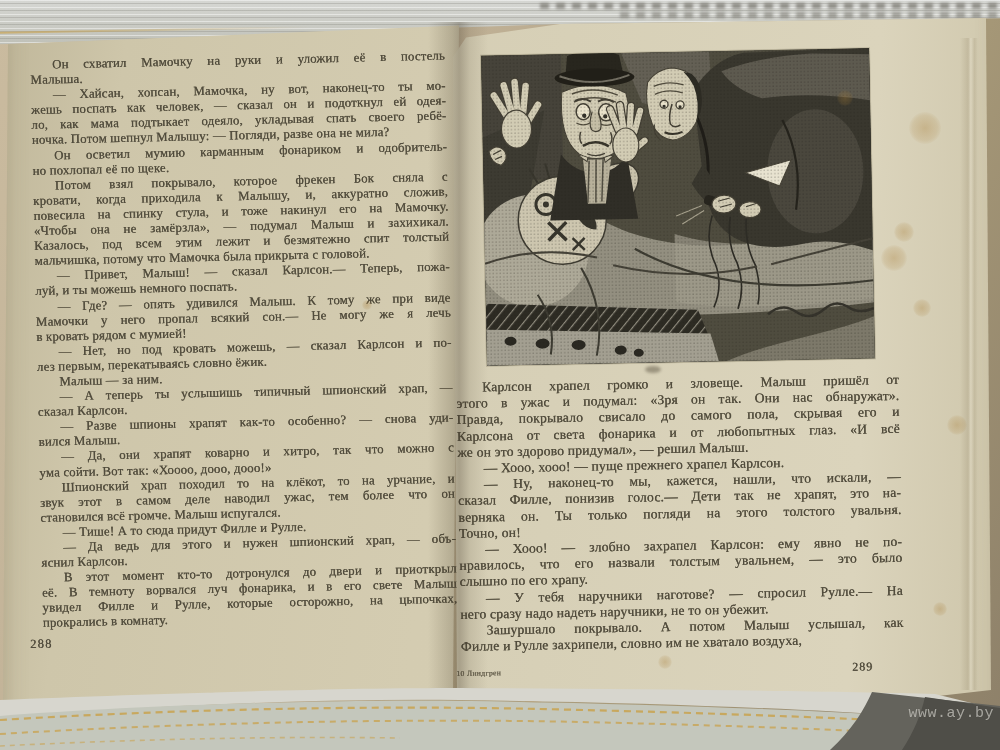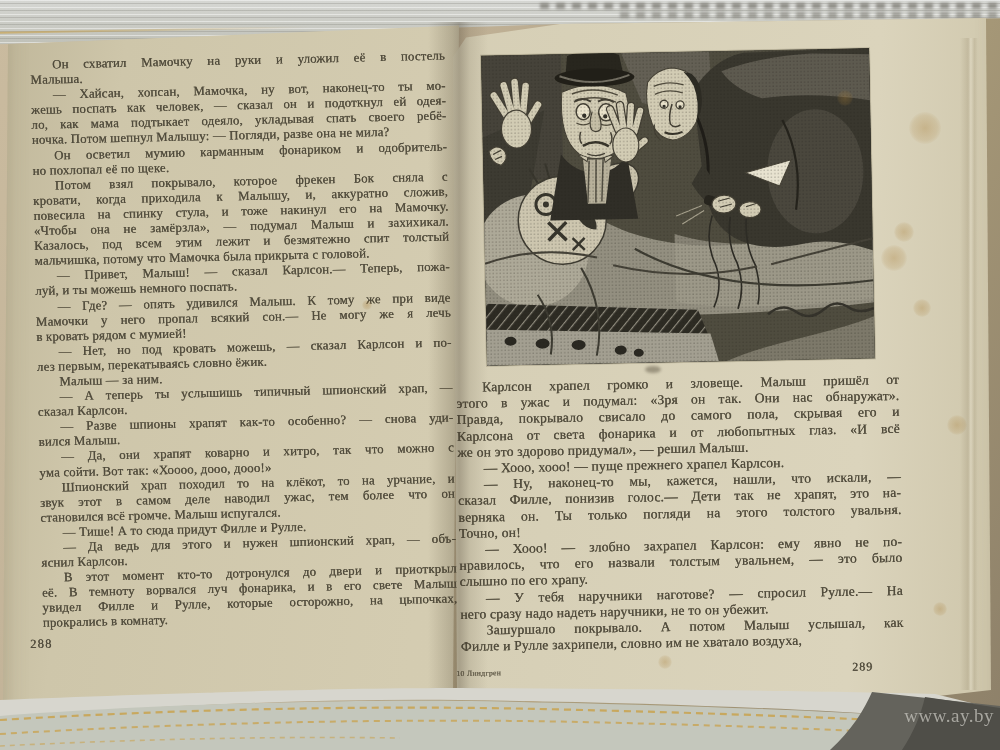--- a/index.html
+++ b/index.html
@@ -78,21 +78,21 @@
     background:rgba(95,88,70,.5);filter:blur(1.6px);
   }
   
   .bottom-svg{position:absolute;left:0;top:686px;}
   
   .spot{position:absolute;border-radius:50%;pointer-events:none;
     background:radial-gradient(circle,rgba(168,126,56,.34) 0%,rgba(168,126,56,.16) 55%,rgba(168,126,56,0) 75%);}
   
   .watermark{
     position:absolute;left:874px;top:705px;width:120px;text-align:right;
-    font-family:Liberation Serif, serif;font-size:19px;
+    font-family:Liberation Mono, monospace;font-size:15px;
     color:rgba(232,230,223,.62);letter-spacing:.5px;text-shadow:0 0 1px rgba(0,0,0,.25);
   }
 </style>
 </head>
 <body>
 
 <div class="scene">
 
   <div class="top-edge">
     <div class="blur-marks"></div>

